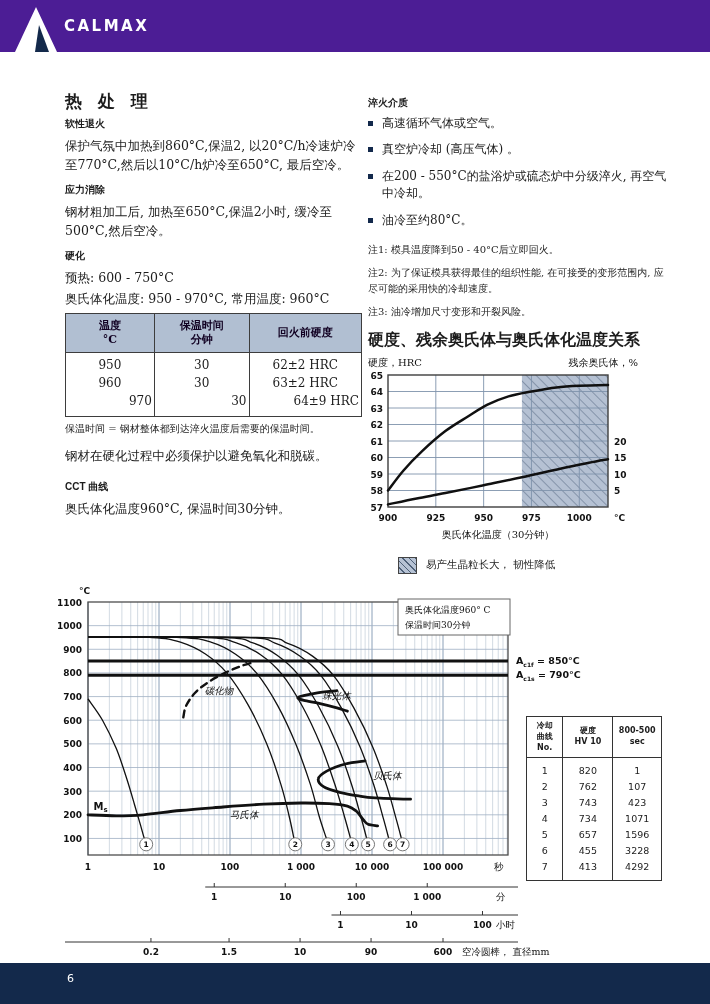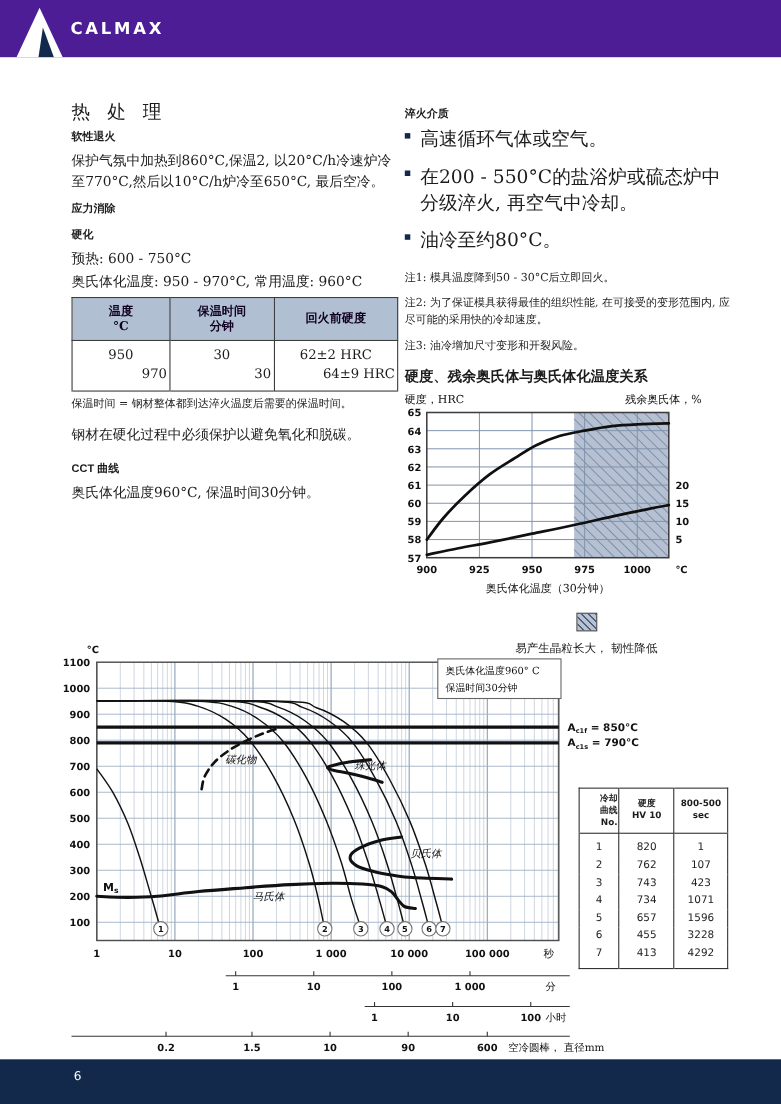--- a/index.html
+++ b/index.html
@@ -8,51 +8,51 @@
   
   .hdr{position:absolute;top:0;left:0;width:710px;height:52px;background:#4c1d95;}
   .logo{position:absolute;left:10px;top:2px;}
   .brand{position:absolute;left:64px;top:17px;color:#fff;font-family:"DejaVu Sans","Liberation Sans",sans-serif;
          font-weight:bold;font-size:15px;letter-spacing:2.5px;}
   .ftr{position:absolute;left:0;top:963px;width:710px;height:41px;background:#13294b;}
   .pagenum{position:absolute;left:67px;top:9px;color:#fff;font-size:11px;font-family:"DejaVu Sans","Liberation Sans",sans-serif;}
   
   .col-left{position:absolute;left:65px;top:90px;width:297px;}
   .col-right{position:absolute;left:368px;top:96px;width:300px;}
-  h1.title{margin:0 0 4px 0;font-size:17px;font-weight:normal;letter-spacing:5px;}
+  h1.title{margin:0 0 4px 0;font-size:17px;font-weight:bold;letter-spacing:5px;}
   h2.sec{margin:9px 0 5px 0;font-family:Liberation Sans, sans-serif;font-size:10px;font-weight:bold;}
   h2.first{margin-top:0;}
   p.body{margin:0 0 5px 0;font-size:12.5px;line-height:1.52;}
   
   table.htable{border-collapse:collapse;width:100%;margin:5px 0 4px 0;border:1.6px solid #3d3d3d;}
   table.htable th{background:#b1bfd2;border:1.4px solid #3d3d3d;font-size:11px;font-weight:bold;
                   padding:5px 2px;white-space:pre-line;line-height:1.25;color:#102;}
   table.htable td{border-left:1.4px solid #3d3d3d;border-right:1.4px solid #3d3d3d;
                   font-size:12px;text-align:center;padding:2px 2px;}
   table.htable tr:first-child td{padding-top:5px;}
   table.htable tr:last-child td{padding-bottom:8px;text-align:right;}
   .small-note{font-size:10px;line-height:1.65;margin-top:3px;color:#222;}
   p.protect{margin:9px 0 0 0;font-size:12.5px;line-height:1.55;}
   
-  .qitem{display:flex;gap:9px;font-size:17px;line-height:1.45;margin:0 0 9px 0;}
+  .qitem{display:flex;gap:9px;font-size:12px;line-height:1.45;margin:0 0 9px 0;}
   .qbullet{flex:none;width:5px;height:5px;background:#13294b;margin-top:6px;}
   .notes{margin-top:13px;}
   .notes div{font-size:10px;line-height:1.55;margin-bottom:8px;}
-  .chart-head{font-size:13px;font-weight:bold;margin:10px 0 4px 0;}
-  .legend{display:flex;align-items:center;gap:9px;margin:8px 0 0 30px;font-size:10.5px;flex-direction:column;}
+  .chart-head{font-size:16px;font-weight:bold;margin:10px 0 4px 0;}
+  .legend{display:flex;align-items:center;gap:9px;margin:8px 0 0 30px;font-size:10.5px;}
   .swatch{width:17px;height:15px;border:1px solid #444;
           background:repeating-linear-gradient(45deg,#b6c2d4 0 3.5px,#4e6078 3.5px 4.5px);}
   
   #cct-chart{position:absolute;left:50px;top:585px;}
   #cct-table-wrap{position:absolute;left:526px;top:716px;width:136px;background:#fff;}
   table.ctable{border-collapse:collapse;width:100%;border:1.4px solid #333;
                font-family:"DejaVu Sans","Liberation Sans",sans-serif;}
   table.ctable th{border:1px solid #333;border-top:none;font-size:8px;font-weight:bold;padding:4px 1px;
                   white-space:pre-line;line-height:1.35;}
-  table.ctable th:first-child{border-left:none;text-align:right;} table.ctable th:last-child{border-right:none;}
+  table.ctable th:first-child{border-left:none;} table.ctable th:last-child{border-right:none;}
   table.ctable td{border-left:1px solid #333;border-right:1px solid #333;font-size:9.5px;
                   text-align:center;padding:2.5px 1px;}
   table.ctable td:first-child{border-left:none;} table.ctable td:last-child{border-right:none;}
   table.ctable tr:first-child td{padding-top:7px;} table.ctable tr:last-child td{padding-bottom:8px;}
   svg text{font-family:"DejaVu Sans","Liberation Sans",sans-serif;}
   svg text.serif{font-family:"DejaVu Serif","Liberation Serif",serif;}
 </style>
 </head>
 <body>
 
@@ -66,20 +66,21 @@
       </svg>
     </span>
     <span class="brand">CALMAX</span>
   </div>
 
   <div class="col-left">
     <h1 class="title">热 处 理</h1>
     <h2 class="sec first">软性退火</h2>
     <p class="body">保护气氛中加热到860°C,保温2, 以20°C/h冷速炉冷至770°C,然后以10°C/h炉冷至650°C, 最后空冷。</p>
     <h2 class="sec">应力消除</h2>
+    <p class="body">钢材粗加工后, 加热至650°C,保温2小时, 缓冷至500°C,然后空冷。</p>
     <h2 class="sec">硬化</h2>
     <p class="body" style="margin-bottom:2px">预热: 600 - 750°C</p>
     <p class="body">奥氏体化温度: 950 - 970°C, 常用温度: 960°C</p>
 
     <table class="htable">
       <thead>
         <tr>
           <th style="width:30%">温度
 °C</th>
           <th style="width:32%">保温时间
@@ -87,50 +88,59 @@
           <th>回火前硬度</th>
         </tr>
       </thead>
       <tbody>
           <tr>
             <td>950</td>
             <td>30</td>
             <td>62±2 HRC</td>
           </tr>
           <tr>
+            <td>960</td>
+            <td>30</td>
+            <td>63±2 HRC</td>
+          </tr>
+          <tr>
             <td>970</td>
             <td>30</td>
             <td>64±9 HRC</td>
           </tr>
         </tbody>
     </table>
 
     <div class="small-note">保温时间 = 钢材整体都到达淬火温度后需要的保温时间。</div>
     <p class="protect">钢材在硬化过程中必须保护以避免氧化和脱碳。</p>
     <h2 class="sec" style="margin-top:15px">CCT 曲线</h2>
     <p class="body">奥氏体化温度960°C, 保温时间30分钟。</p>
   </div>
 
   <div class="col-right">
     <h2 class="sec first">淬火介质</h2>
     <div class="qitem">
       <span class="qbullet"></span>
       <span>高速循环气体或空气。</span>
+      </div>
+    <div class="qitem">
+      <span class="qbullet"></span>
+      <span>真空炉冷却 (高压气体) 。</span>
       </div>
     <div class="qitem">
       <span class="qbullet"></span>
       <span>在200 - 550°C的盐浴炉或硫态炉中分级淬火, 再空气中冷却。</span>
       </div>
     <div class="qitem">
       <span class="qbullet"></span>
       <span>油冷至约80°C。</span>
       </div>
 
     <div class="notes">
-      <div>注1: 模具温度降到50 - 30°C后立即回火。</div>
+      <div>注1: 模具温度降到50 - 40°C后立即回火。</div>
       <div>注2: 为了保证模具获得最佳的组织性能, 在可接受的变形范围内, 应尽可能的采用快的冷却速度。</div>
       <div>注3: 油冷增加尺寸变形和开裂风险。</div>
     </div>
 
     <div class="chart-head">硬度、残余奥氏体与奥氏体化温度关系</div>
     <div id="hardness-chart"><svg viewBox="0 0 272 190" width="272" height="190">
           <defs>
             <pattern id="hatch1" width="7" height="7" patternUnits="userSpaceOnUse" patternTransform="rotate(45)">
               <rect width="7" height="7" fill="#b5c1d3"></rect>
               <line x1="0" y1="0" x2="7" y2="0" stroke="#5d7089" stroke-width="1.1"></line>

